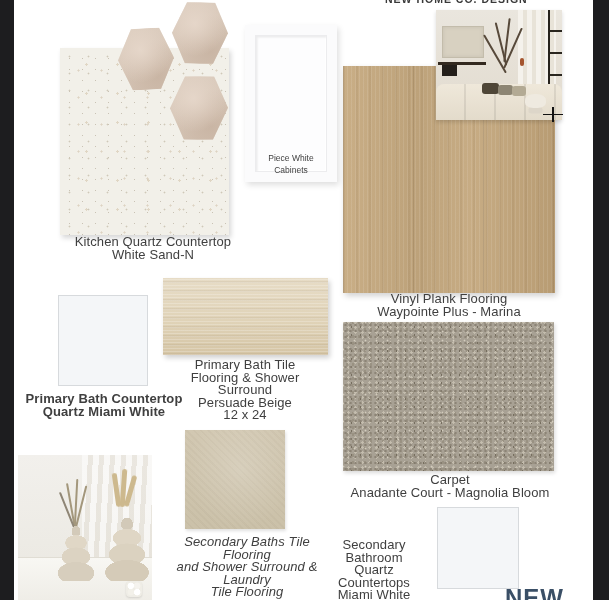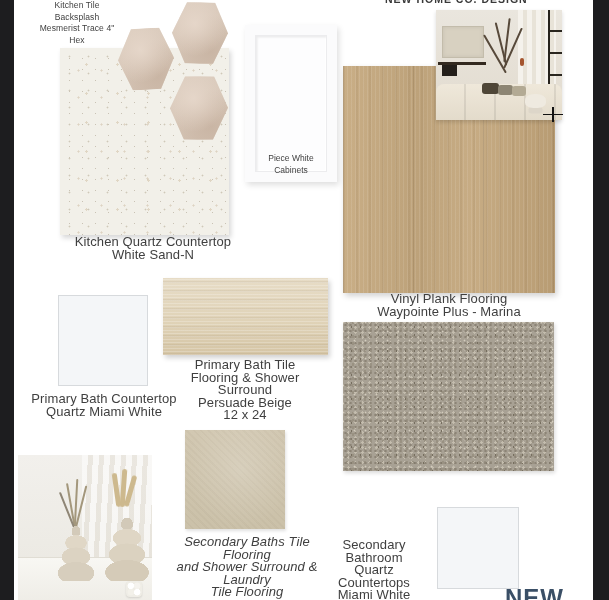--- a/index.html
+++ b/index.html
@@ -200,24 +200,20 @@
 </head>
 <body>
 
 <div class="board">
 
   <div class="bar left"></div>
   <div class="bar right"></div>
 
   <div class="brand-header">NEW HOME CO. DESIGN</div>
 
-  <div class="lbl small" style="left:18px; top:0; width:118px;">Kitchen Tile
-Backsplash
-Mesmerist Trace 4"
-Hex</div>
   <div class="quartz"></div>
   <div class="hex a"></div>
   <div class="hex b"></div>
   <div class="hex c"></div>
   <div class="lbl" style="left:73px; top:236px; width:160px;">Kitchen Quartz Countertop
 White Sand-N</div>
 
   <div class="cabinet">
     <div class="panel"></div>
     <div class="lbl-in">Piece White
@@ -246,24 +242,26 @@
   <div class="lbl" style="left:349px; top:293px; width:200px;">Vinyl Plank Flooring
 Waypointe Plus - Marina</div>
 
   <div class="bathtile"></div>
   <div class="lbl" style="left:165px; top:359px; width:160px;">Primary Bath Tile
 Flooring &amp; Shower
 Surround
 Persuade Beige
 12 x 24</div>
   <div class="white-swatch primary"></div>
-  <div class="lbl" style="left:24px; top:393px; width:160px;">Primary Bath Countertop
+  <div class="lbl" style="left:24px; top:393px; width:160px;font-weight:bold;">Primary Bath Countertop
 Quartz Miami White</div>
 
   <div class="carpet"></div>
+  <div class="lbl" style="left:345px; top:474px; width:210px;">Carpet
+Anadante Court - Magnolia Bloom</div>
 
   <div class="sectile"></div>
   <div class="lbl" style="left:167px; top:536px; width:160px;font-style:italic;">Secondary Baths Tile Flooring
 and Shower Surround &amp; Laundry
 Tile Flooring
 Modern Hearth Mantel Piece
 12 x 12</div>
   <div class="lbl" style="left:322px; top:539px; width:104px;">Secondary Bathroom
 Quartz Countertops
 Miami White</div>

